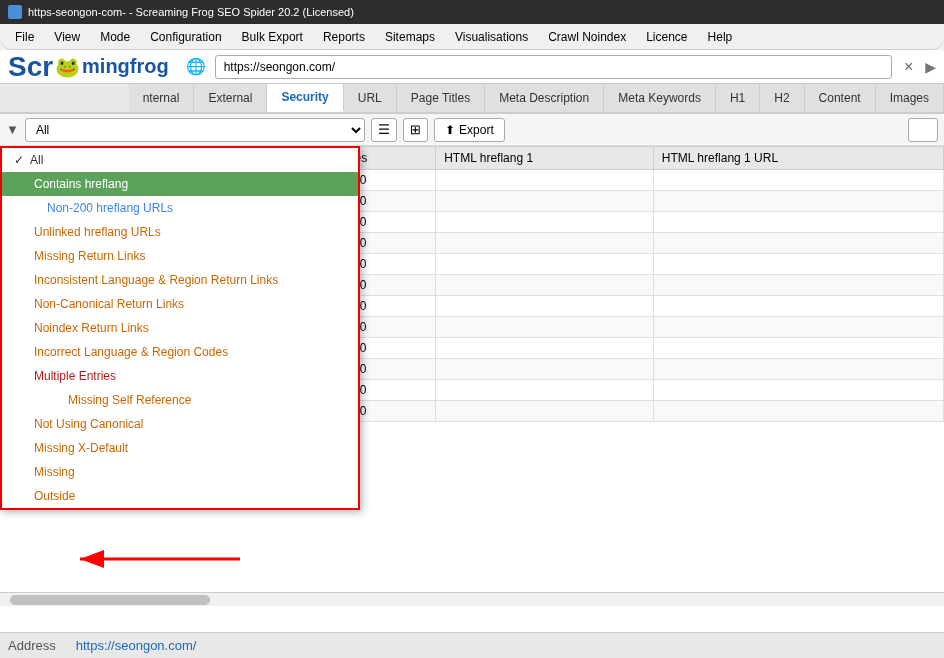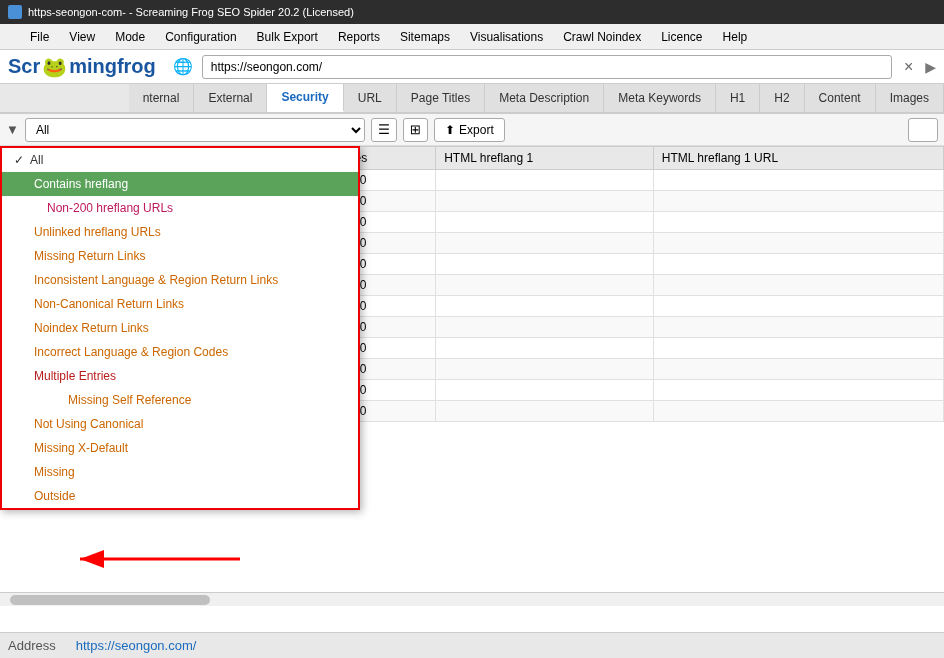--- a/index.html
+++ b/index.html
@@ -18,21 +18,22 @@
     }
     .title-bar-icon { width: 14px; height: 14px; background: #4a90d9; border-radius: 2px; display: inline-block; }
 
     
     .menu-bar {
       background: #f0f0f0;
       border-bottom: 1px solid #ccc;
       display: flex;
       align-items: center;
       height: 26px;
-      padding: 0 20px;
+      padding: 0 5px;
+      border-radius: 12px;
     }
     .menu-item {
       padding: 3px 10px;
       font-size: 12px;
       color: #000;
       cursor: pointer;
     }
 
     
     .url-bar {
@@ -259,21 +260,21 @@
   <span class="menu-item">Reports</span>
   <span class="menu-item">Sitemaps</span>
   <span class="menu-item">Visualisations</span>
   <span class="menu-item">Crawl Noindex</span>
   <span class="menu-item">Licence</span>
   <span class="menu-item">Help</span>
 </div>
 
 <div class="url-bar">
   <div class="logo-area">
-    <span style="font-size:20px;font-weight:bold;color:#1a56a0;">Scr</span>
+    <span style="font-size:28px;font-weight:bold;color:#1a56a0;">Scr</span>
     <span style="font-size:20px;color:#4caf50;font-weight:bold;">🐸</span>
     <span style="font-size:20px;font-weight:bold;color:#1a56a0;">mingfrog</span>
   </div>
   <span style="color:#777;font-size:16px;">🌐</span>
   <input class="url-input" type="text" value="https://seongon.com/" style="">
   <span class="url-close">×</span>
   <span style="color:#777;font-size:14px;">▶</span>
 </div>
 
 <div class="tab-strip">
@@ -438,21 +439,21 @@
   <div class="dropdown-overlay">
     <div id="dropdown-list">
         <div class="dropdown-item">
           <span class="check-mark">✓ </span>
           <span>All</span>
         </div>
         <div class="dropdown-item highlighted">
           <span style="display:inline-block;width:14px;">&nbsp;</span>
           <span>Contains hreflang</span>
         </div>
-        <div class="dropdown-item" style="color: #be185d; gap: 19px;">
+        <div class="dropdown-item" style="color: #3b82f6; gap: 19px;">
           <span style="display:inline-block;width:14px;">&nbsp;</span>
           <span>Non-200 hreflang URLs</span>
         </div>
         <div class="dropdown-item" style="color: rgb(204, 102, 0);">
           <span style="display:inline-block;width:14px;">&nbsp;</span>
           <span>Unlinked hreflang URLs</span>
         </div>
         <div class="dropdown-item" style="color: rgb(204, 102, 0);">
           <span style="display:inline-block;width:14px;">&nbsp;</span>
           <span>Missing Return Links</span>

